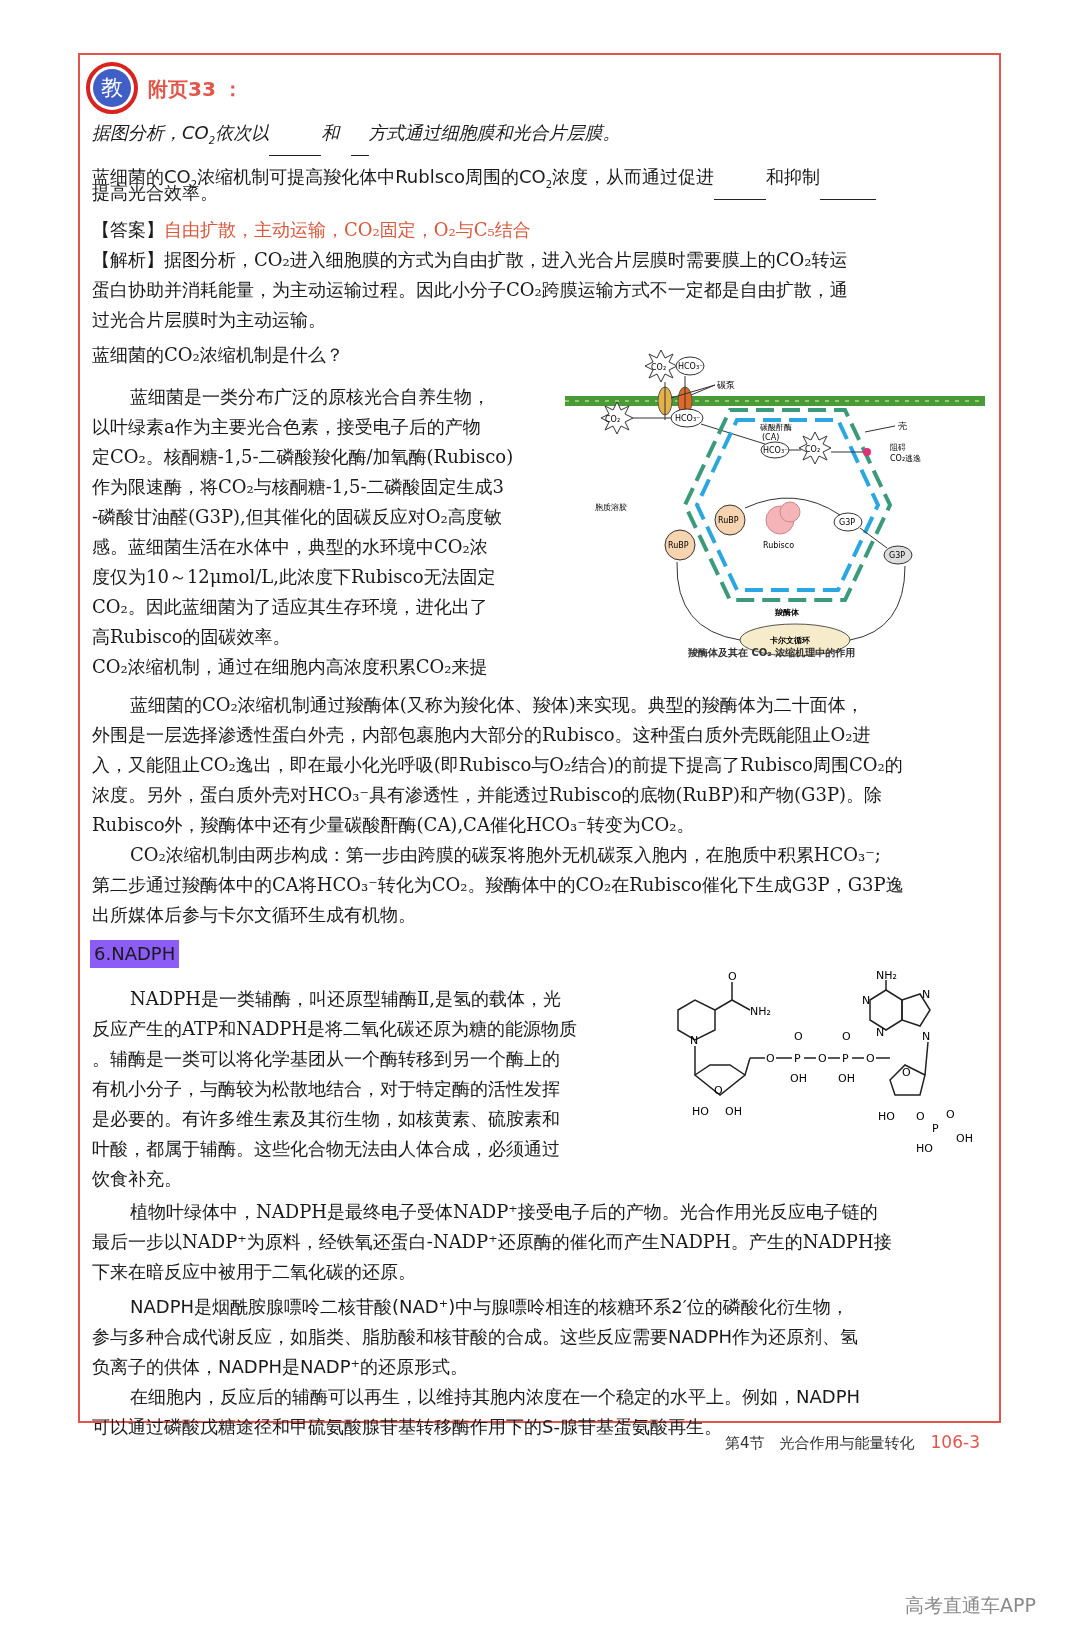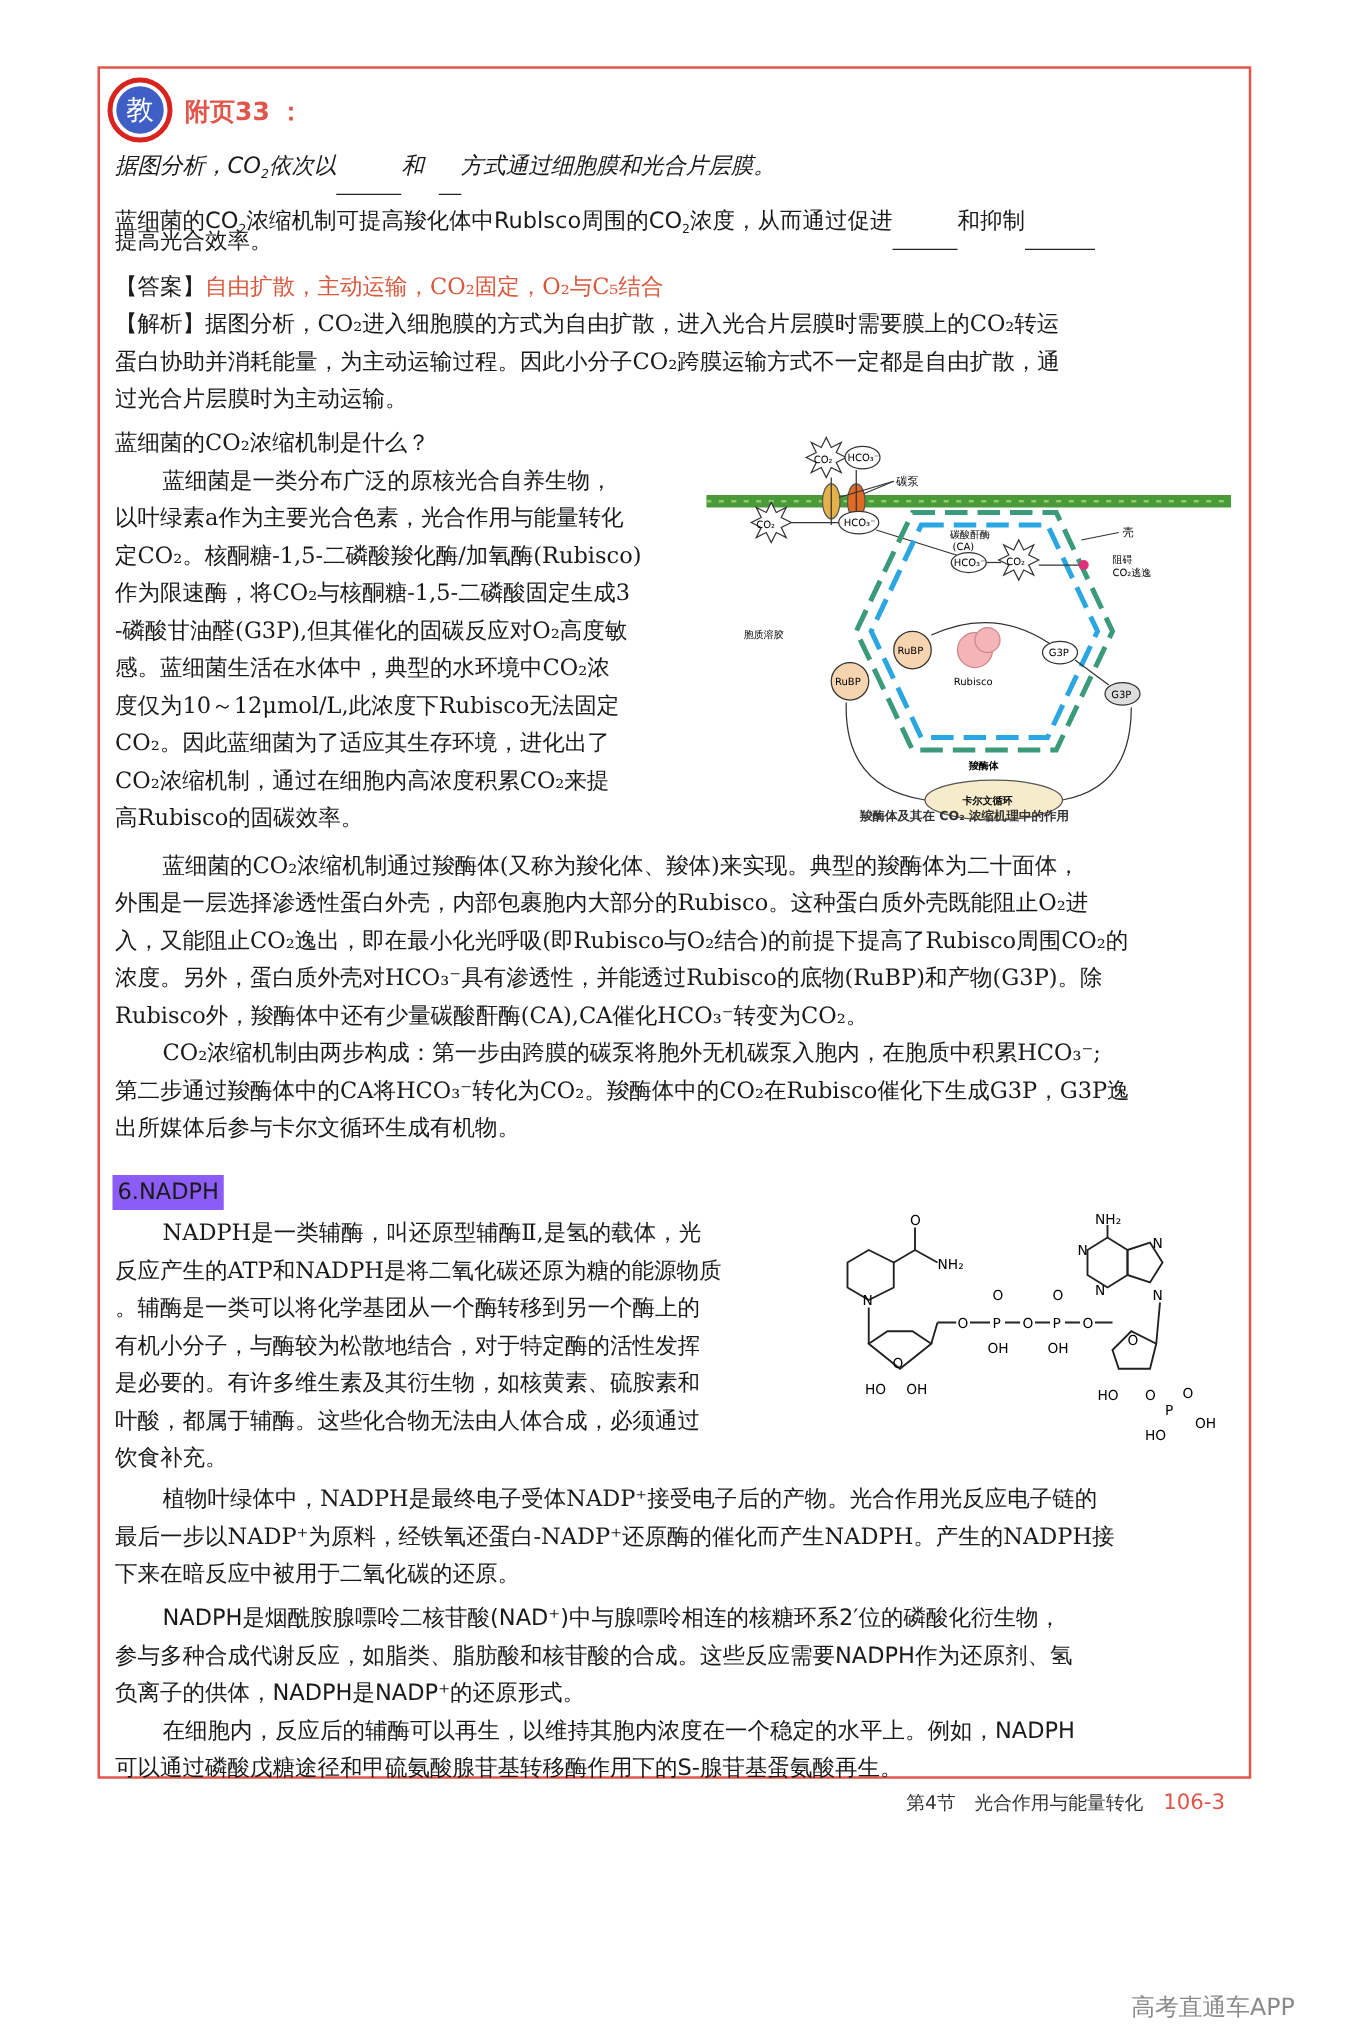--- a/index.html
+++ b/index.html
@@ -24,21 +24,21 @@
   .tag-yellow { position:absolute; left:90px; top:940px; background:#8b5cf6; padding:0 4px;
            font-family:"DejaVu Sans",sans-serif; font-size:18px; line-height:28px; }
   .fig1 { position:absolute; left:565px; top:340px; width:420px; height:320px; }
   .fig-caption { position:absolute; left:688px; top:646px; font-size:10px; font-weight:bold;
            font-family:"DejaVu Sans",sans-serif; color:#333; }
   .fig2 { position:absolute; left:670px; top:970px; width:330px; height:200px; }
   .footer { position:absolute; left:725px; top:1432px; font-size:15px; font-family:"DejaVu Sans",sans-serif; color:#333; }
   .footer .pg { color:#e2554a; margin-left:16px; font-size:17px;text-align:center; }
   .watermark { position:absolute; left:905px; top:1593px; font-size:19px; color:#8a8a8a;
            font-family:"DejaVu Sans",sans-serif; }
-  .para { position:absolute; left:92px; font-size:18px; line-height:30px; }
+  .para { position:absolute; left:92px; font-size:18px; line-height:30px;margin-top:12px; }
 </style>
 </head>
 <body>
 
 <div class="frame"></div>
 
 <div class="badge">
   <div class="badge-inner">教</div>
 </div>
 <div class="header-label">附页33 ：</div>
@@ -57,29 +57,29 @@
 
 <div class="line" style="top:245px;">
   <span>【解析】</span><span>据图分析，CO₂进入细胞膜的方式为自由扩散，进入光合片层膜时需要膜上的CO₂转运</span>
 </div>
 <div class="line" style="top:275px;">蛋白协助并消耗能量，为主动运输过程。因此小分子CO₂跨膜运输方式不一定都是自由扩散，通</div>
 <div class="line" style="top:305px;">过光合片层膜时为主动运输。</div>
 
 <div class="line" style="top:340px;">蓝细菌的CO₂浓缩机制是什么？</div>
 <div class="para" style="top:370px;">
   <div class="indent">蓝细菌是一类分布广泛的原核光合自养生物，</div>
-  <div>以叶绿素a作为主要光合色素，光合作用与能量转化</div>
+  <div>以叶绿素a作为主要光合色素，接受电子后的产物</div>
   <div>定CO₂。核酮糖-1,5-二磷酸羧化酶/加氧酶(Rubisco)</div>
   <div>作为限速酶，将CO₂与核酮糖-1,5-二磷酸固定生成3</div>
   <div>-磷酸甘油醛(G3P),但其催化的固碳反应对O₂高度敏</div>
   <div>感。蓝细菌生活在水体中，典型的水环境中CO₂浓</div>
   <div>度仅为10～12μmol/L,此浓度下Rubisco无法固定</div>
   <div>CO₂。因此蓝细菌为了适应其生存环境，进化出了</div>
+  <div>高Rubisco的固碳效率。</div>
   <div>CO₂浓缩机制，通过在细胞内高浓度积累CO₂来提</div>
-  <div>高Rubisco的固碳效率。</div>
 </div>
 
 <svg class="fig1" viewBox="0 0 420 320">
 
   <rect x="0" y="56" width="420" height="10" fill="#4a9a3a"></rect>
   <line x1="0" y1="61" x2="420" y2="61" stroke="#8fcf6a" stroke-width="2" stroke-dasharray="4 6"></line>
 
   <ellipse cx="100" cy="61" rx="7" ry="14" fill="#e5b24a" stroke="#555"></ellipse>
   <ellipse cx="120" cy="61" rx="7" ry="14" fill="#e06a24" stroke="#555"></ellipse>
   <line x1="126" y1="55" x2="150" y2="45" stroke="#333"></line>

